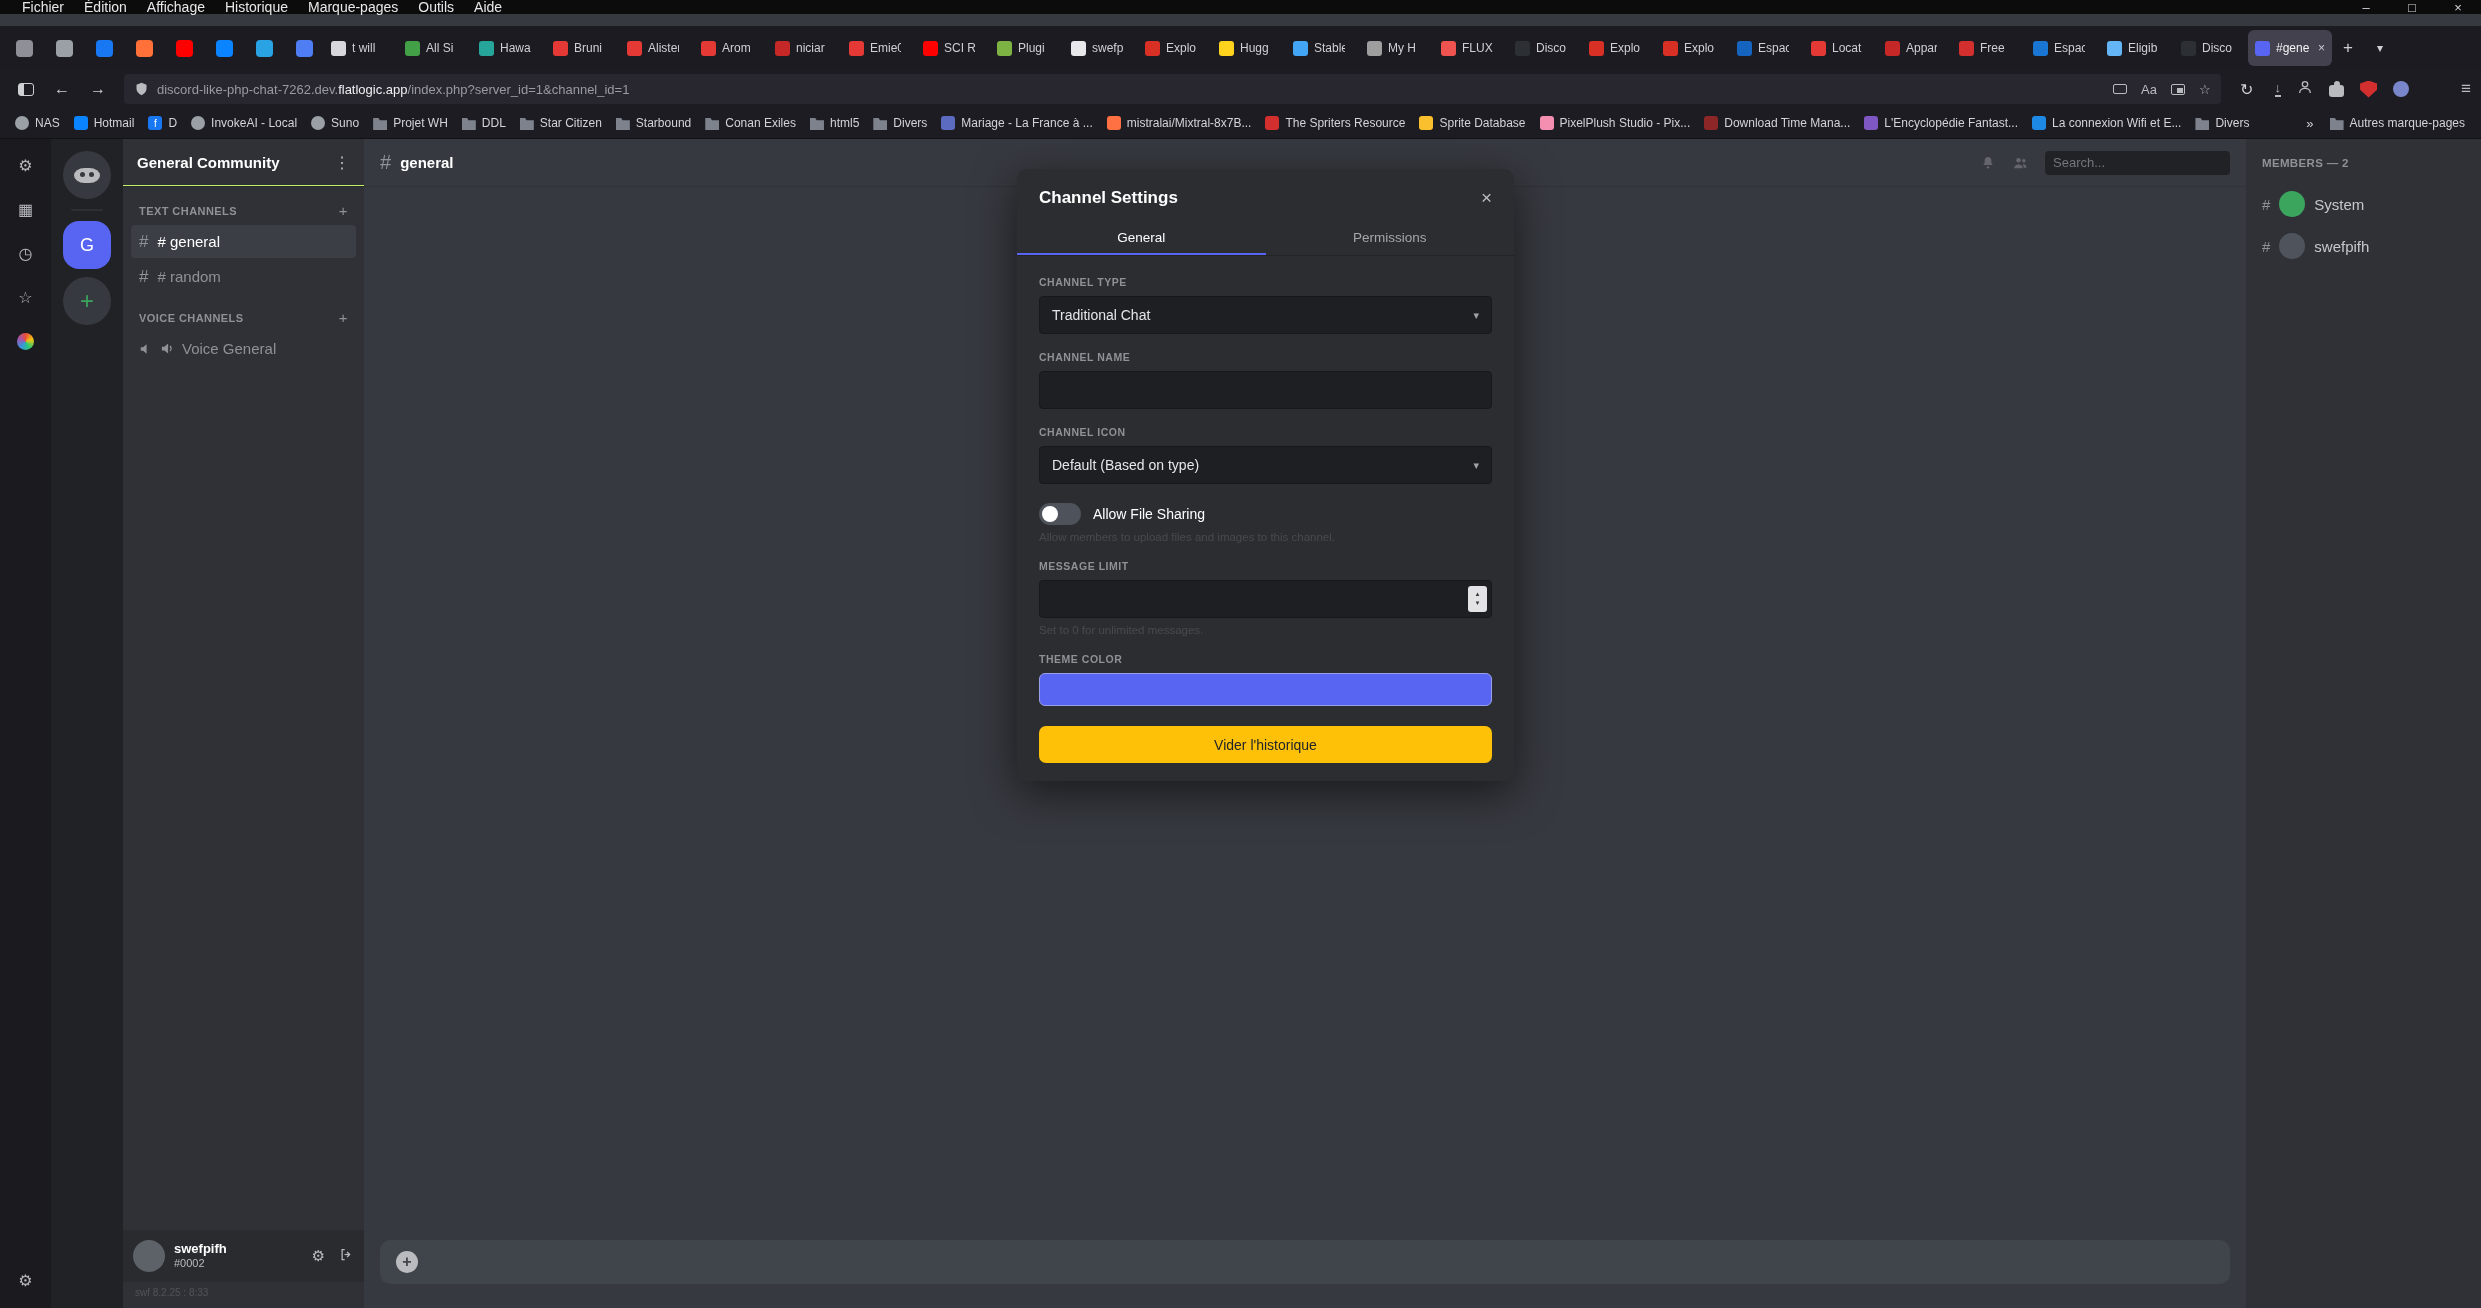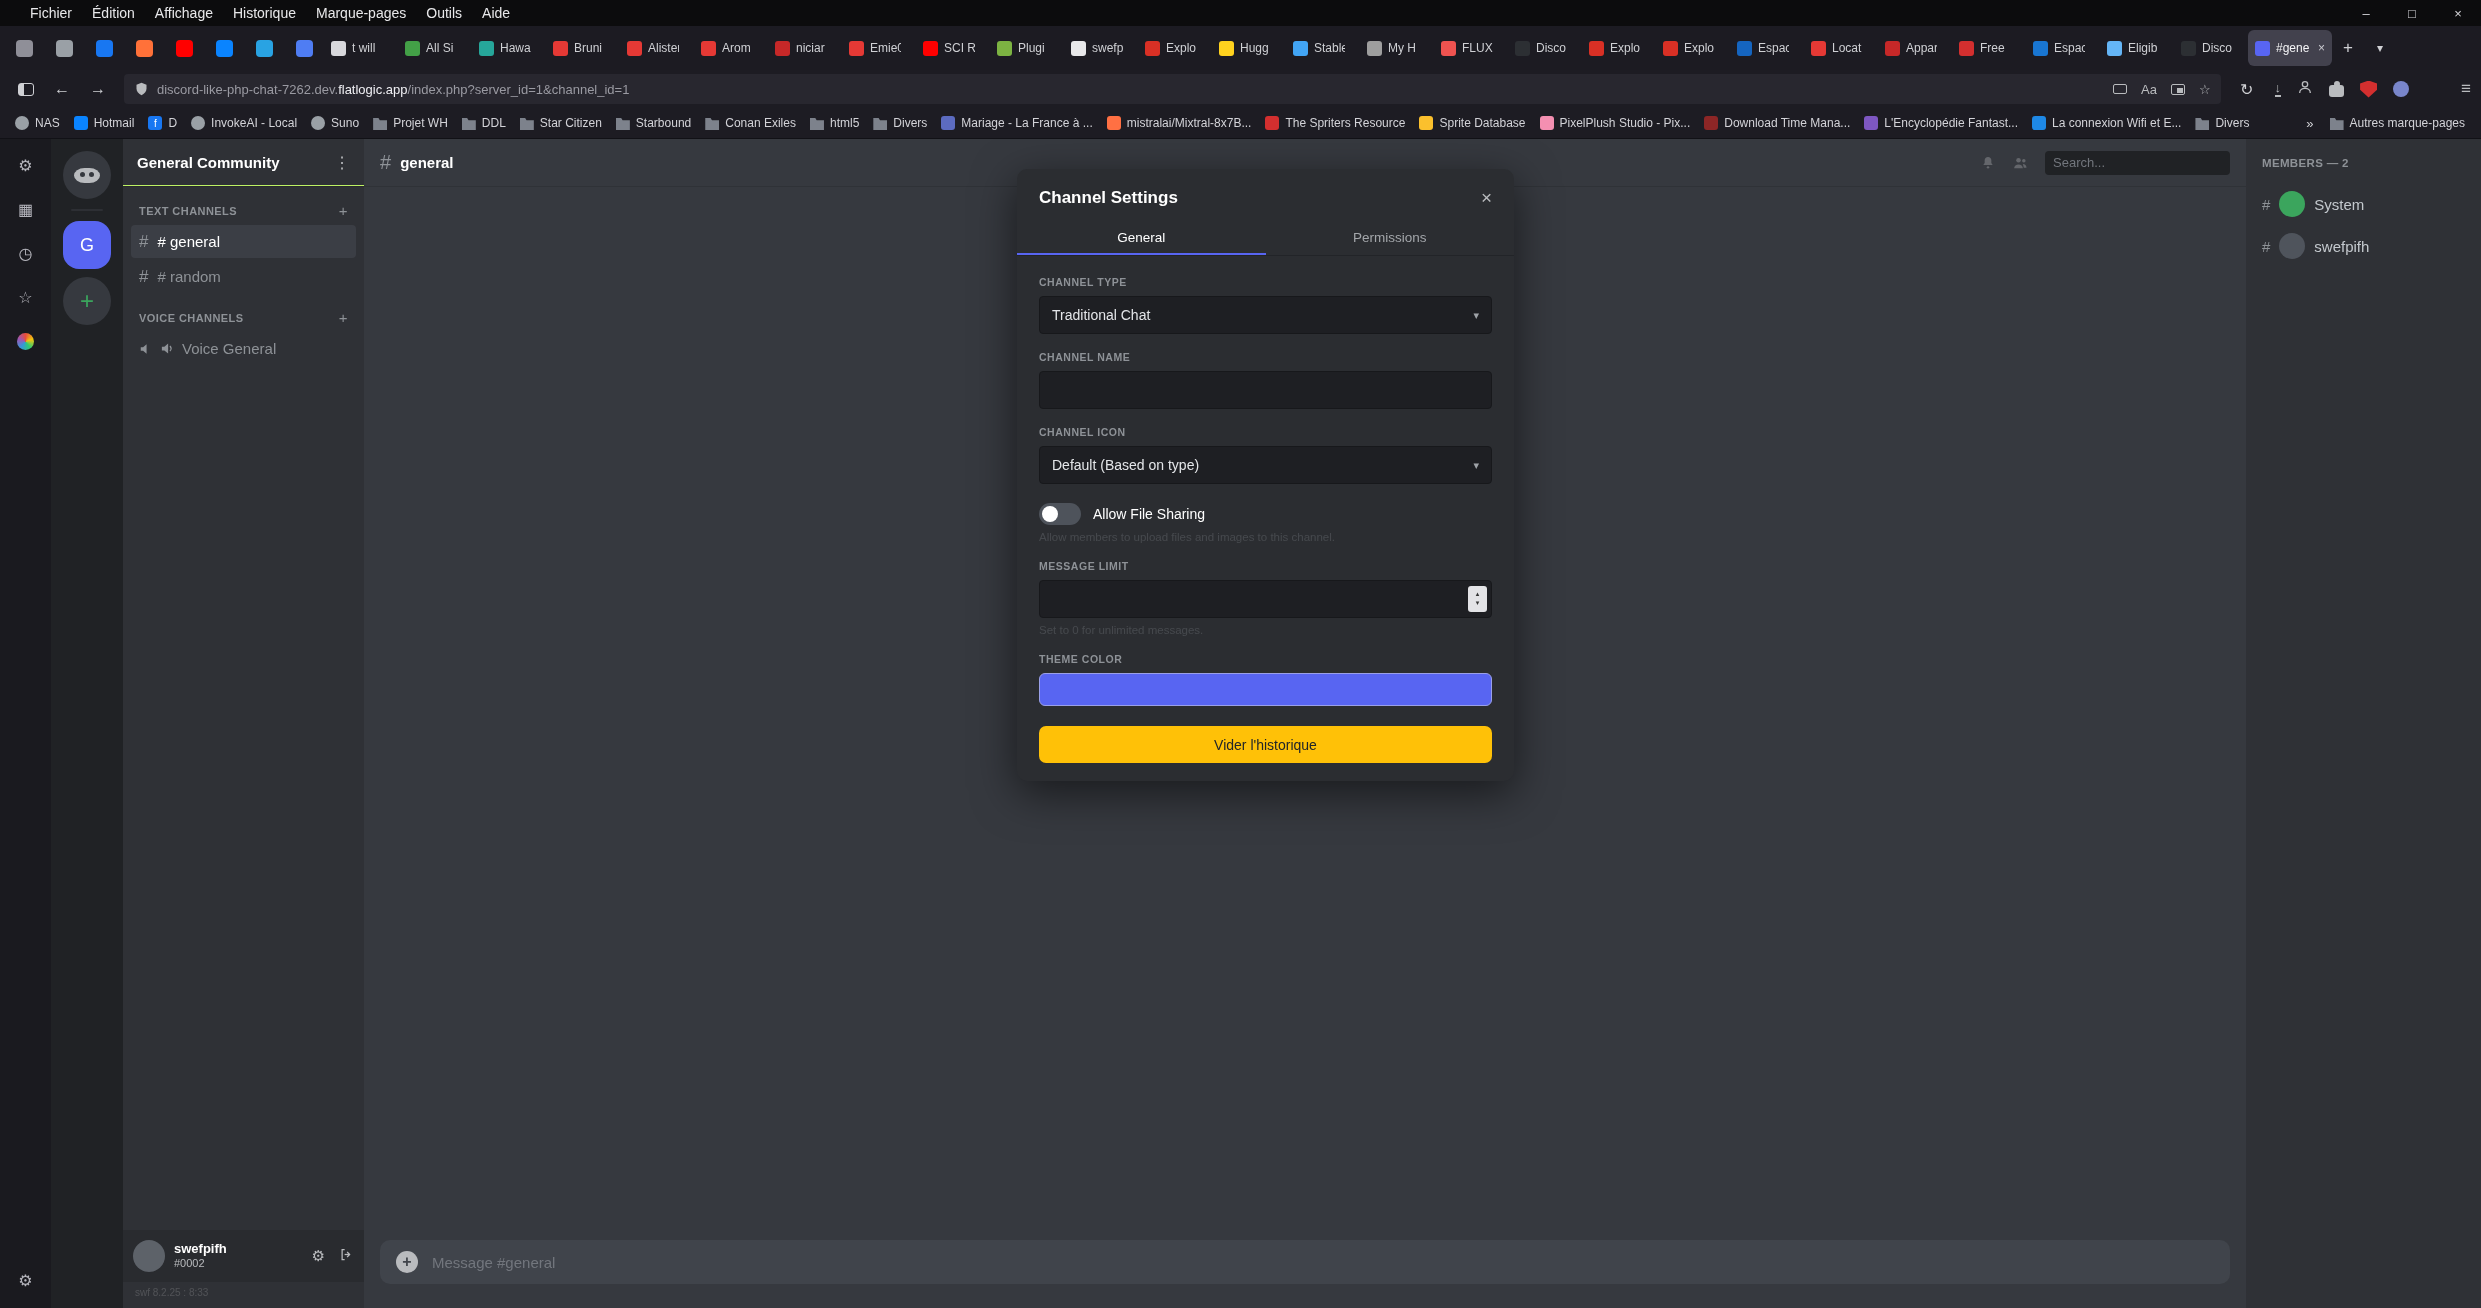--- a/index.html
+++ b/index.html
@@ -1,20 +1,20 @@
 <!DOCTYPE html>
 <html><head>
 <meta charset="utf-8">
 <style>
   * { margin:0; padding:0; box-sizing:border-box; }
   html,body { width:2481px; height:1308px; }
   body { position:relative; background:#36393f; font-family:"Liberation Sans", sans-serif; overflow:hidden; }
 
   
-  .menubar { position:absolute; top:0; left:0; right:0; height:26px; background:#0c0c0d; display:flex; align-items:center; padding-left:20px; color:#e8e8ea; font-size:14px; z-index:60; }
+  .menubar { position:absolute; top:0; left:0; right:0; height:14px; background:#0c0c0d; display:flex; align-items:center; padding-left:12px; color:#e8e8ea; font-size:14px; z-index:60; }
   .menu-item { padding:0 10px; height:26px; display:flex; align-items:center; cursor:default; }
   .win-controls { margin-left:auto; display:flex; height:26px; }
   .win-btn { width:46px; height:26px; display:flex; align-items:center; justify-content:center; color:#d6d6da; font-size:13px; }
 
   .tabbar { position:absolute; top:26px; left:0; right:0; height:44px; background:#1c1b22; display:flex; align-items:center; padding:0 4px; z-index:59; }
   .pinned-tab { width:40px; height:36px; display:flex; align-items:center; justify-content:center; border-radius:6px; flex:none; }
   .pin-ico { width:17px; height:17px; border-radius:4px; }
   .tab { width:74px; height:36px; display:flex; align-items:center; gap:6px; padding:0 7px; color:#cfd0d4; font-size:12px; border-radius:6px; white-space:nowrap; overflow:hidden; flex:none; }
   .tab .fav { width:15px; height:15px; border-radius:3px; flex:none; }
   .tab-label { overflow:hidden; flex:1; }
@@ -570,21 +570,20 @@
             <path d="M2.5 20c0-3.6 2.9-5.8 6.5-5.8s6.5 2.2 6.5 5.8z"></path>
             <circle cx="17" cy="8.5" r="2.6"></circle>
             <path d="M15.5 13.6c3 .3 5.5 2.3 5.5 5.4h-4"></path>
           </svg>
       </span>
       <input class="search-box" placeholder="Search..." style="">
     </div>
   </div>
   <div class="chat-input-bar">
     <span class="plus-circle">+</span>
-    <input class="chat-input" placeholder="Message #general" style="">
   </div>
 </div>
 
 <div class="members">
   <div class="members-title">MEMBERS — 2</div>
   <div>
 
   <div class="member-row">
         <span class="member-hash">#</span>
         <span class="member-avatar" style="background: rgb(59, 165, 93);"></span>

